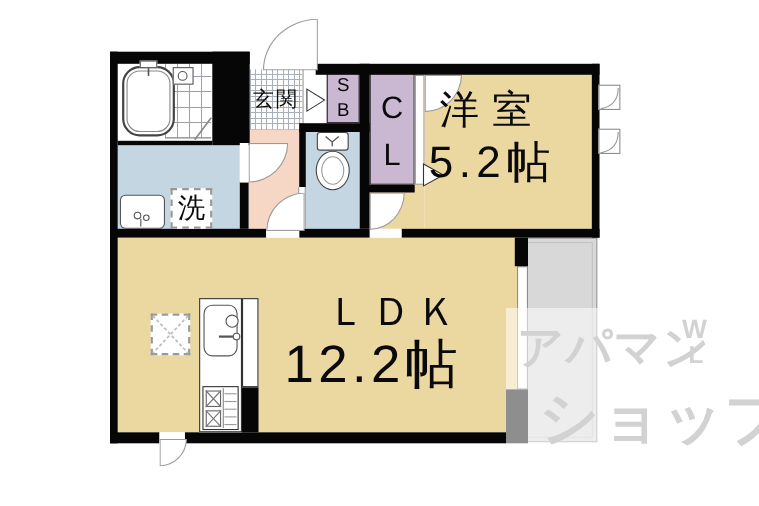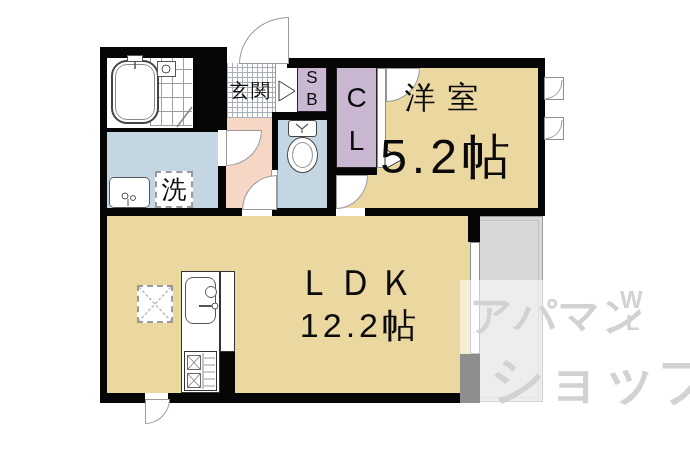--- a/index.html
+++ b/index.html
@@ -151,27 +151,27 @@
     <span style="display:block;">S</span>
     <span style="display:block;">B</span>
   </div>
 
   <div class="lbl" style="left:336px;top:76px;width:41px;text-align:center;font-size:28px;line-height:43px;">
     <span style="display:block;">C</span>
     <span style="display:block;">L</span>
   </div>
 
   <div class="lbl" style="left:345px;top:82px;width:205px;text-align:center;">
-    <span style="display:block;font-size:31px;letter-spacing:12px;">洋室</span>
-    <span style="display:block;font-size:48px;letter-spacing:5px;margin-top:20px;">5.2帖</span>
+    <span style="display:block;font-size:36px;letter-spacing:12px;">洋室</span>
+    <span style="display:block;font-size:40px;letter-spacing:5px;margin-top:10px;">5.2帖</span>
   </div>
 
   <div class="lbl" style="left:210px;top:265px;width:210px;text-align:right;">
     <span style="display:block;font-size:36px;letter-spacing:5px;">ＬＤＫ</span>
-    <span style="display:block;font-size:34px;letter-spacing:4px;margin-top:7px;">12.2帖</span>
+    <span style="display:block;font-size:48px;letter-spacing:4px;margin-top:7px;">12.2帖</span>
   </div>
 
   <div class="lbl" style="left:155px;top:177px;width:38px;text-align:center;font-size:25px;">洗</div>
 
   <div id="watermark">
     <div class="shade"></div>
     <span class="wm-txt" style="left:10px;top:8px;font-size:42px;">アパマン</span>
     <span class="wm-txt" style="left:160px;top:6px;font-size:24px;">W</span>
     <span class="wm-txt" style="left:166px;top:30px;font-size:22px;">L</span>
     <span class="wm-txt" style="left:30px;top:64px;font-size:54px;">ショップ</span>

